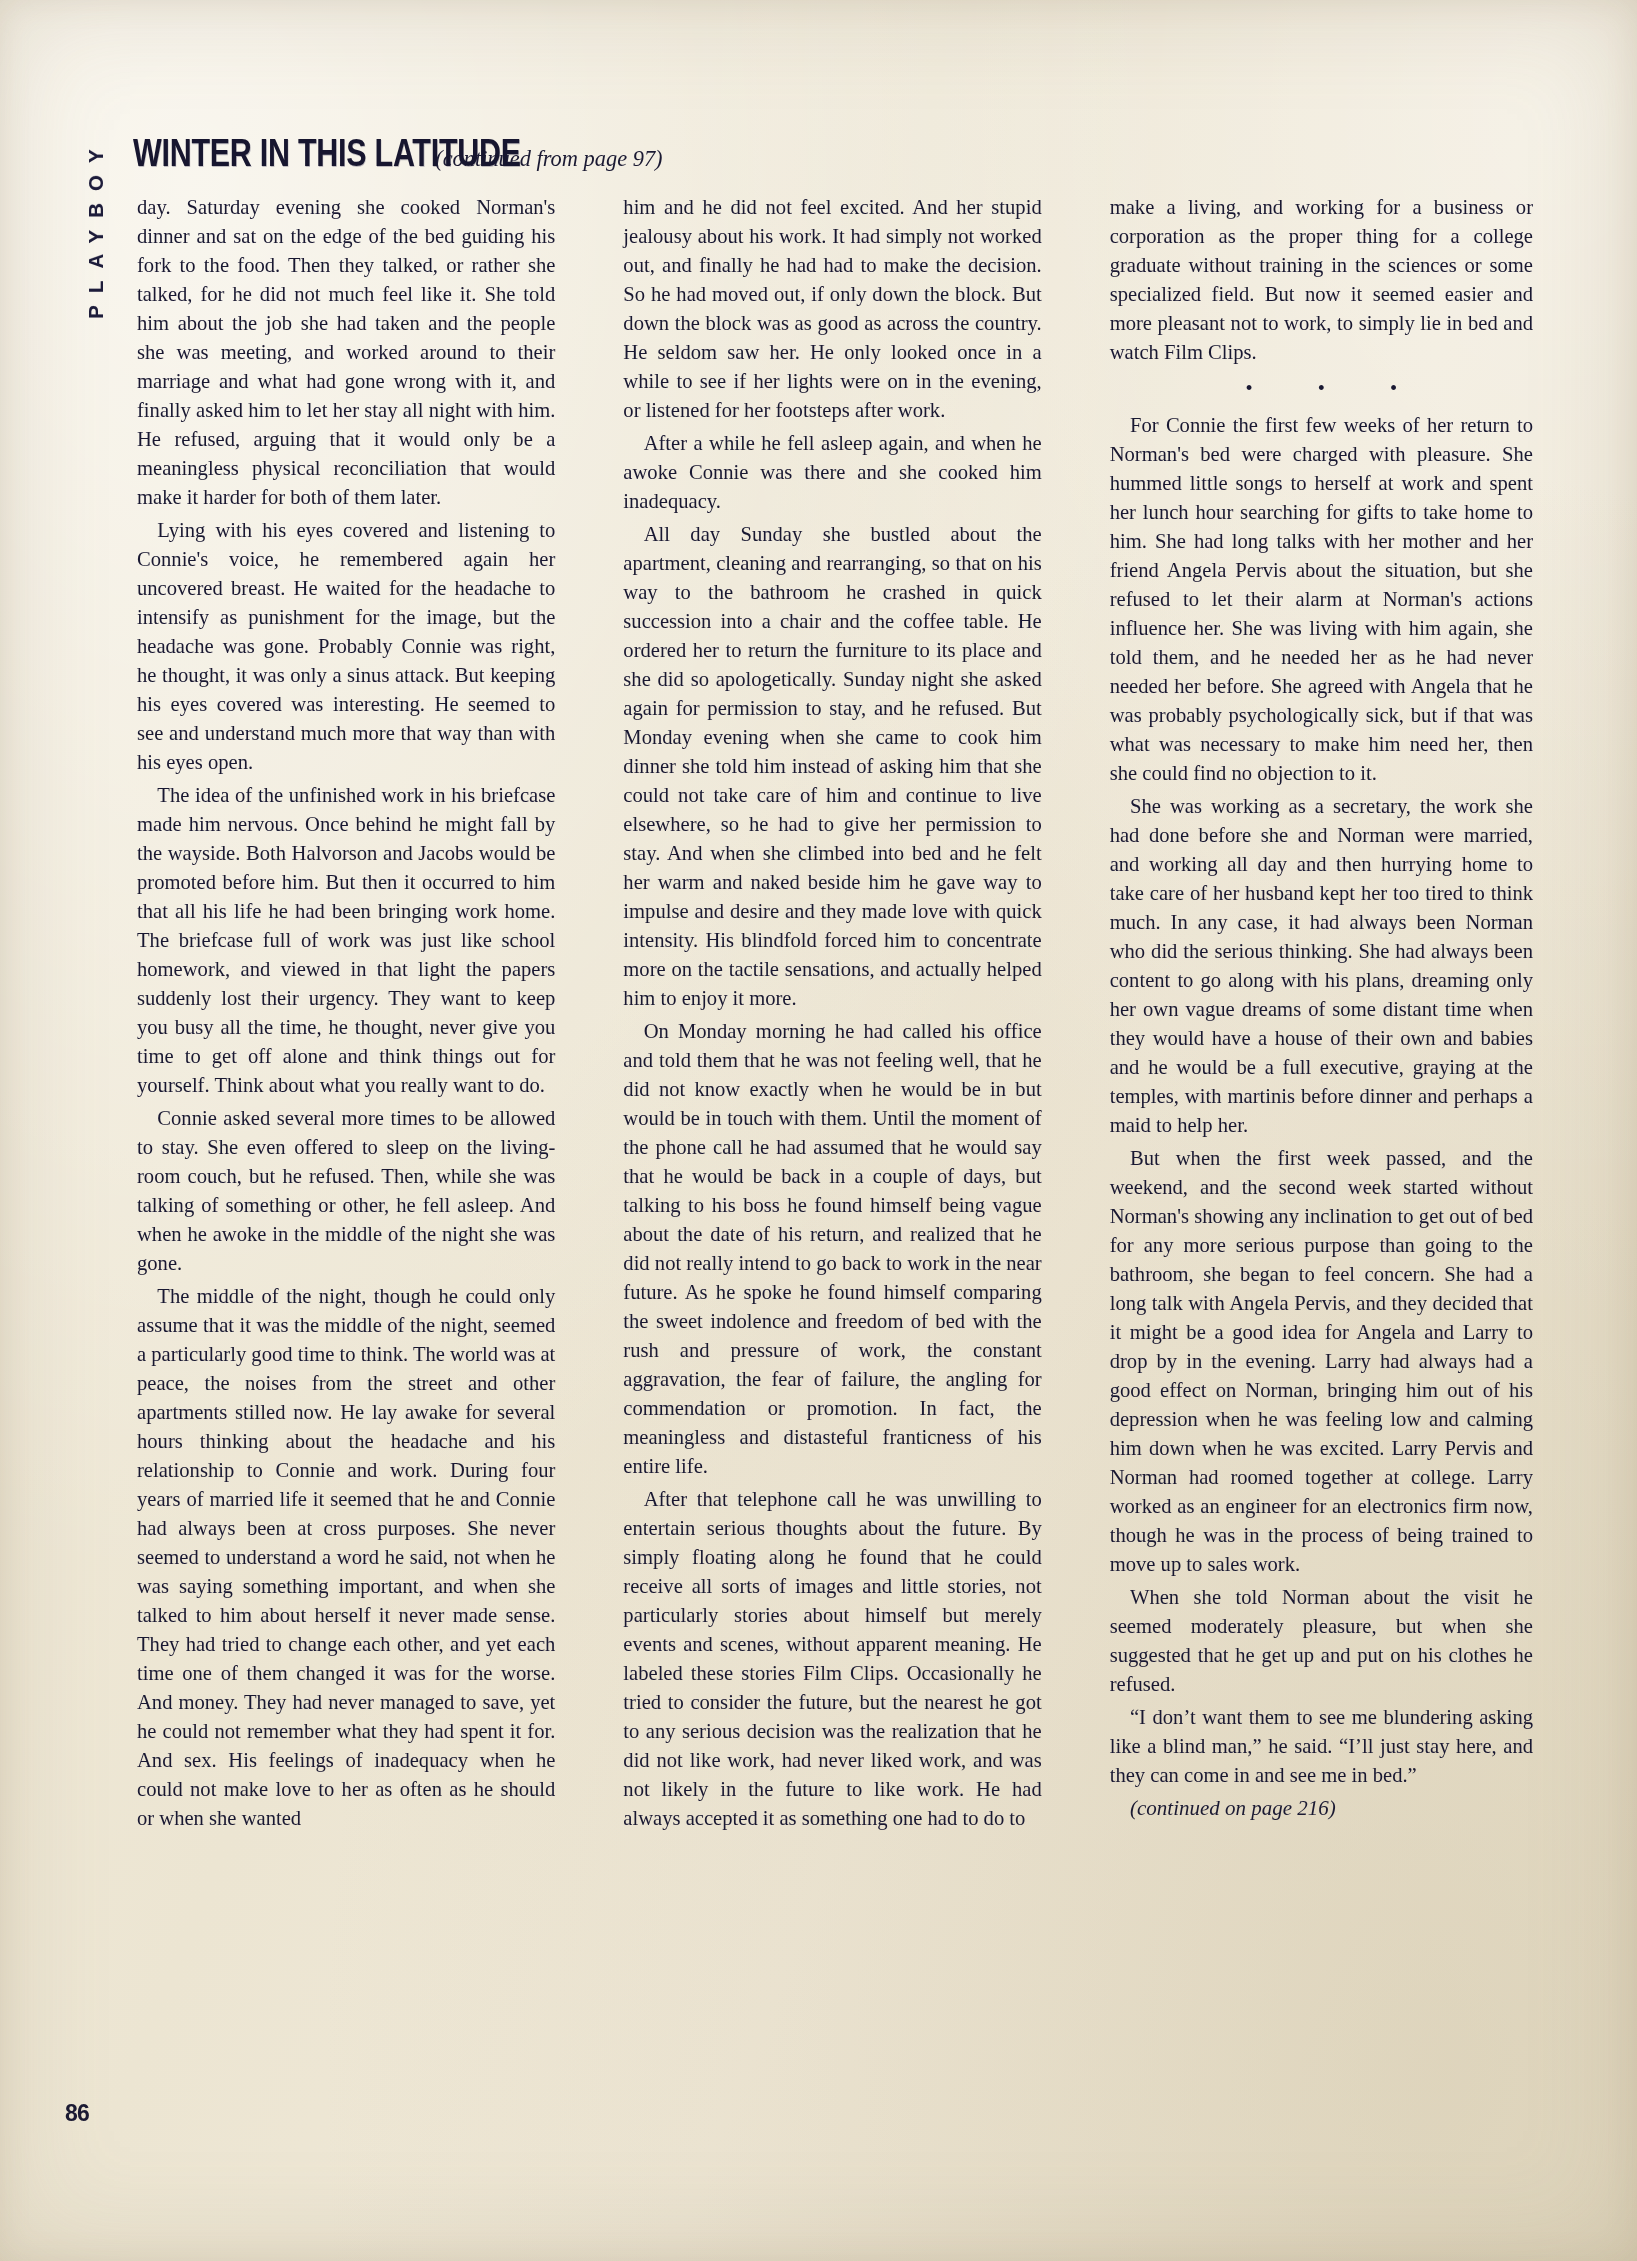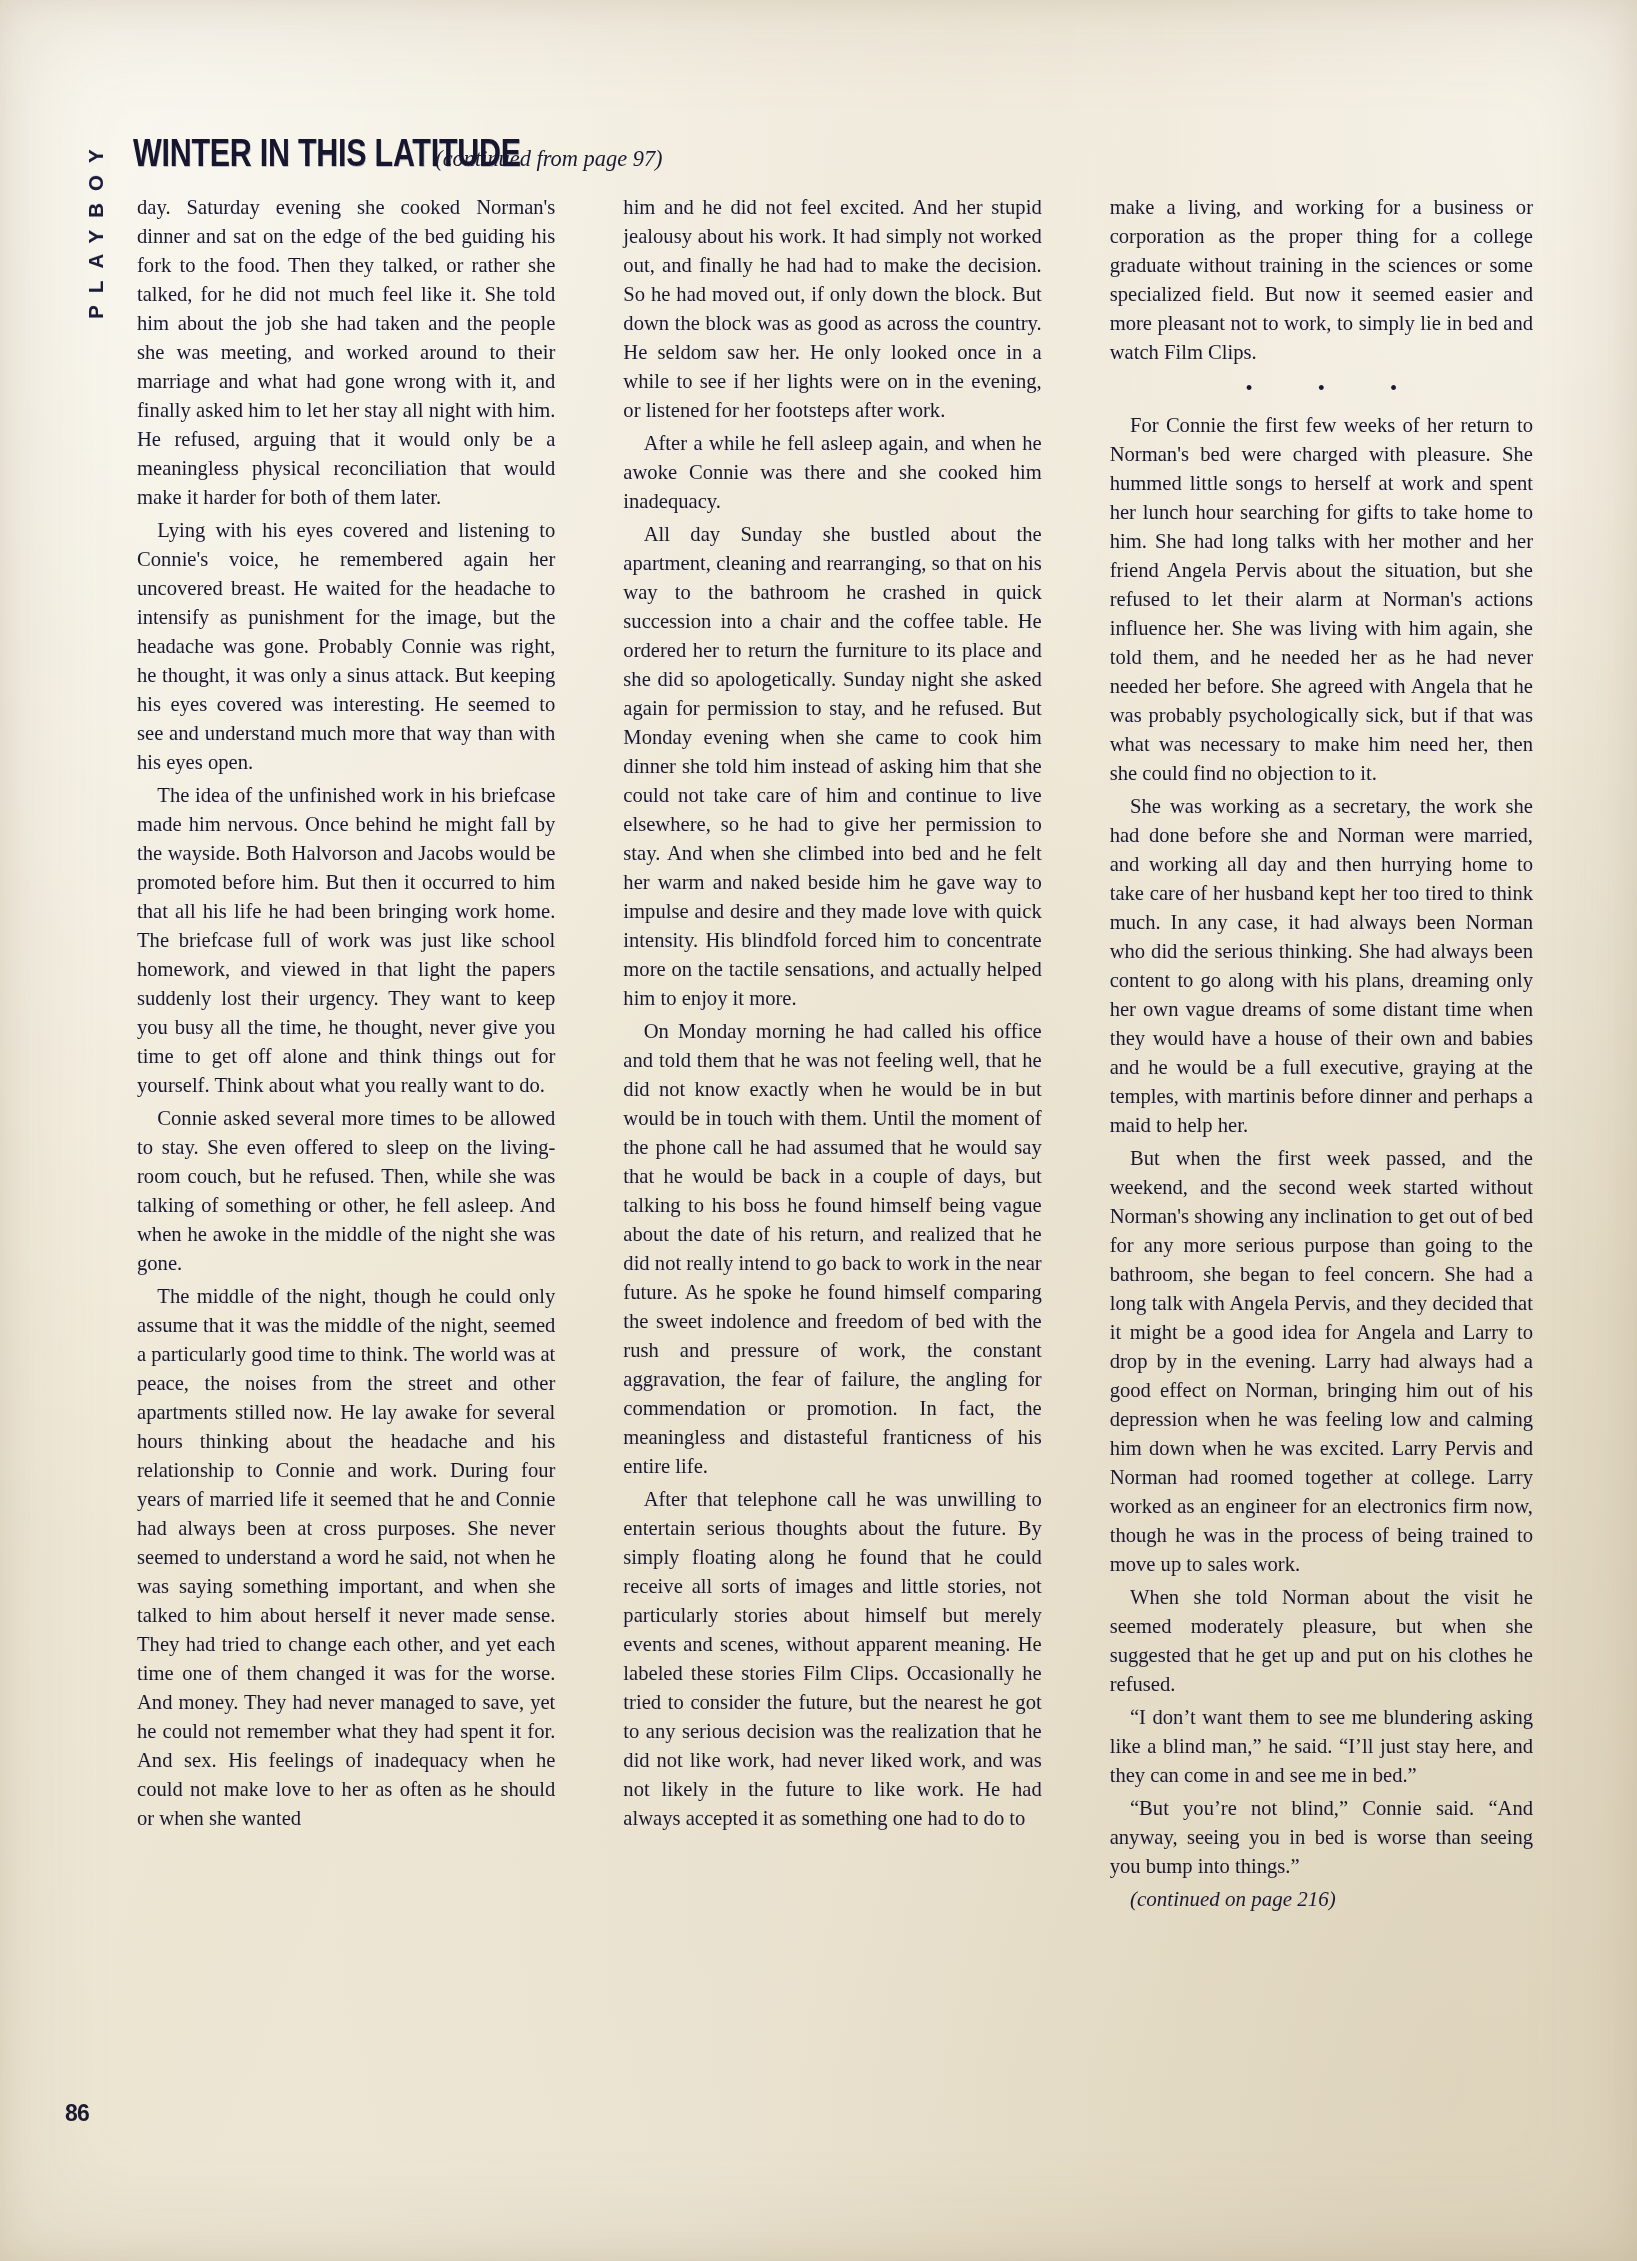--- a/index.html
+++ b/index.html
@@ -187,21 +187,20 @@
     </div>
 
     <div class="col col-3">
       <p class="noindent">make a living, and working for a business or corporation as the proper thing for a college graduate without training in the sciences or some specialized field. But now it seemed easier and more pleasant not to work, to simply lie in bed and watch Film Clips.</p>
       <div class="dots-break">• • •</div>
       <p>For Connie the first few weeks of her return to Norman's bed were charged with pleasure. She hummed little songs to herself at work and spent her lunch hour searching for gifts to take home to him. She had long talks with her mother and her friend Angela Pervis about the situation, but she refused to let their alarm at Norman's actions influence her. She was living with him again, she told them, and he needed her as he had never needed her before. She agreed with Angela that he was probably psychologically sick, but if that was what was necessary to make him need her, then she could find no objection to it.</p>
       <p>She was working as a secretary, the work she had done before she and Norman were married, and working all day and then hurrying home to take care of her husband kept her too tired to think much. In any case, it had always been Norman who did the serious thinking. She had always been content to go along with his plans, dreaming only her own vague dreams of some distant time when they would have a house of their own and babies and he would be a full executive, graying at the temples, with martinis before dinner and perhaps a maid to help her.</p>
       <p>But when the first week passed, and the weekend, and the second week started without Norman's showing any inclination to get out of bed for any more serious purpose than going to the bathroom, she began to feel concern. She had a long talk with Angela Pervis, and they decided that it might be a good idea for Angela and Larry to drop by in the evening. Larry had always had a good effect on Norman, bringing him out of his depression when he was feeling low and calming him down when he was excited. Larry Pervis and Norman had roomed together at college. Larry worked as an engineer for an electronics firm now, though he was in the process of being trained to move up to sales work.</p>
       <p>When she told Norman about the visit he seemed moderately pleasure, but when she suggested that he get up and put on his clothes he refused.</p>
       <p>“I don’t want them to see me blundering asking like a blind man,” he said. “I’ll just stay here, and they can come in and see me in bed.”</p>
-      <p>“But you’re not blind,” Connie said. “And anyway, seeing you in bed is worse than seeing you bump into things.”</p>
       <p class="continued-on">(continued on page 216)</p>
     </div>
 
   </div>
 
   <div class="folio">86</div>
 </div>
 
 
 </body></html>

